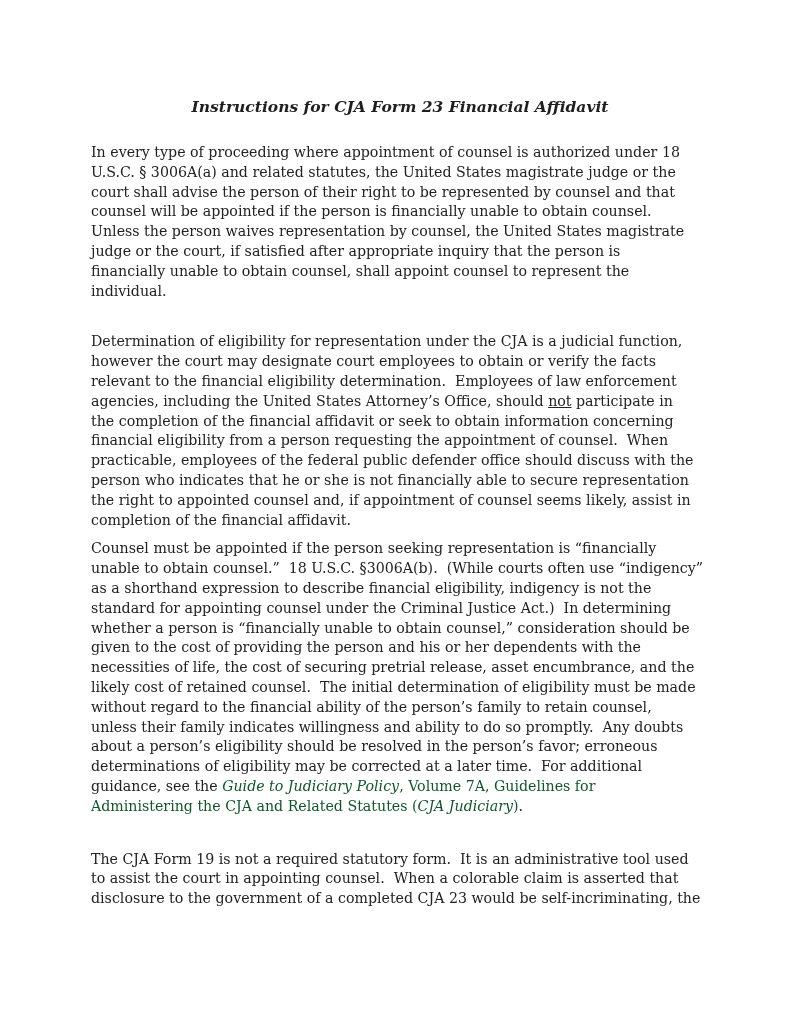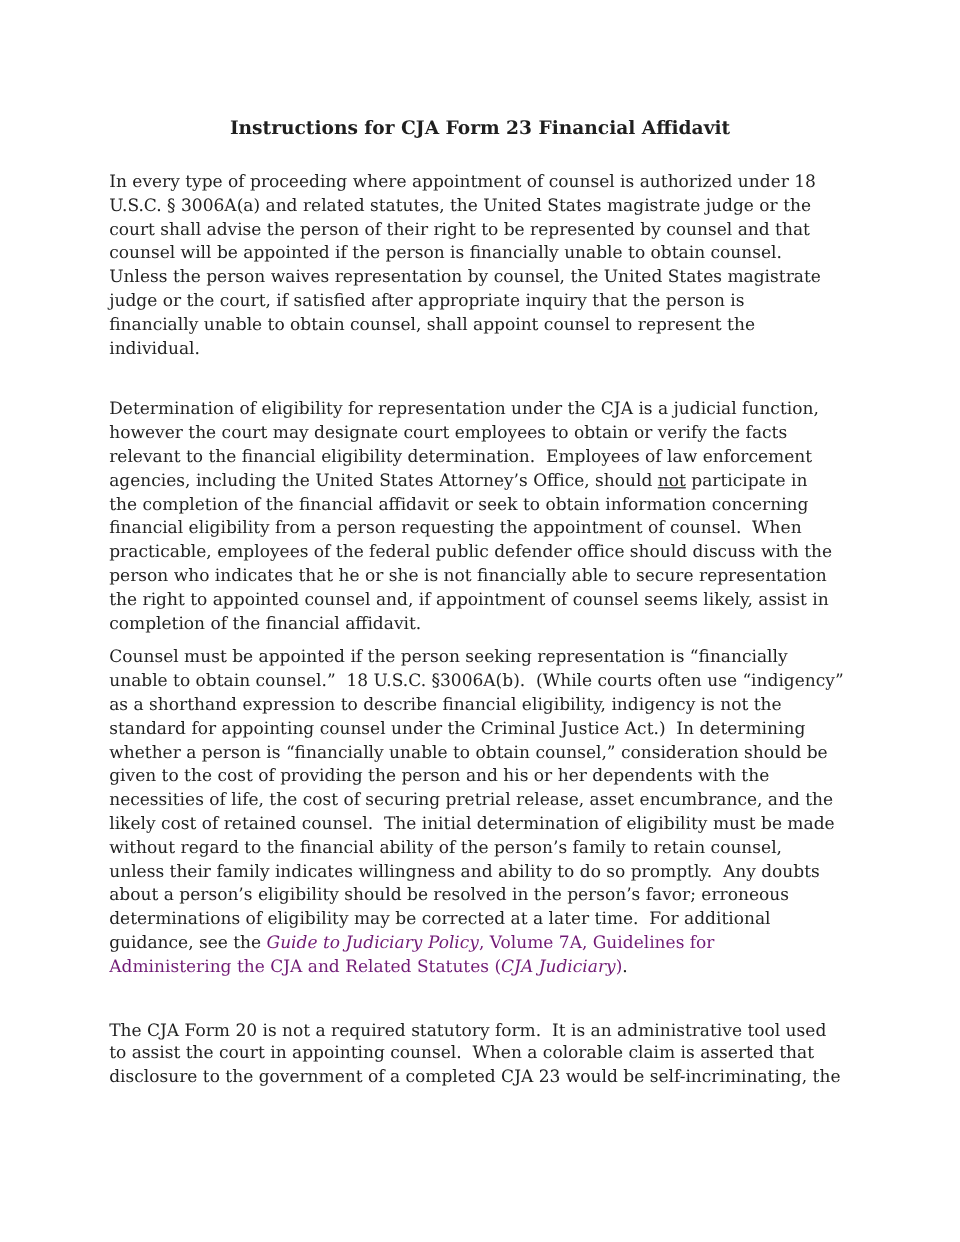--- a/index.html
+++ b/index.html
@@ -19,34 +19,35 @@
     width: 715px;
   }
   .title {
     margin: 0;
     width: 618px;
     text-align: center;
     font-size: 15.5px;
     font-weight: bold;
     line-height: 20px;
     color: #1f1f1f;
+    font-style: italic;
   }
   .para {
     margin: 0;
     font-size: 14.2px;
     line-height: 19.8px;
     white-space: pre-wrap;
     color: #222222;
   }
   .p1 { margin-top: 26px; }
   .p2 { margin-top: 31px; }
   .p3 { margin-top: 9px; }
   .p4 { margin-top: 33px; }
   .u { text-decoration: underline; }
-  .link { color: #701a75; text-decoration: none; cursor: pointer; }
+  .link { color: #14532d; text-decoration: none; cursor: pointer; }
   .it { font-style: italic; }
 </style>
 </head>
 <body>
 
 <div class="page">
   <div class="doc">
     <h1 class="title">Instructions for CJA Form 23 Financial Affidavit</h1>
 
     <p class="para p1"><span>In every type of proceeding where appointment of counsel is authorized under 18
@@ -77,17 +78,17 @@
 given to the cost of providing the person and his or her dependents with the
 necessities of life, the cost of securing pretrial release, asset encumbrance, and the
 likely cost of retained counsel.  The initial determination of eligibility must be made
 without regard to the financial ability of the person’s family to retain counsel,
 unless their family indicates willingness and ability to do so promptly.  Any doubts
 about a person’s eligibility should be resolved in the person’s favor; erroneous
 determinations of eligibility may be corrected at a later time.  For additional
 guidance, see the </span><a class="link"><span class="it">Guide to Judiciary Policy</span><span>, Volume 7A, Guidelines for
 Administering the CJA and Related Statutes (</span><span class="it">CJA Judiciary</span><span>)</span></a><span>.</span></p>
 
-    <p class="para p4"><span>The CJA Form 20 is not a required statutory form.  It is an administrative tool used
+    <p class="para p4"><span>The CJA Form 19 is not a required statutory form.  It is an administrative tool used
 to assist the court in appointing counsel.  When a colorable claim is asserted that
 disclosure to the government of a completed CJA 23 would be self-incriminating, the</span></p>
   </div>
 </div>
 
 </body></html>

